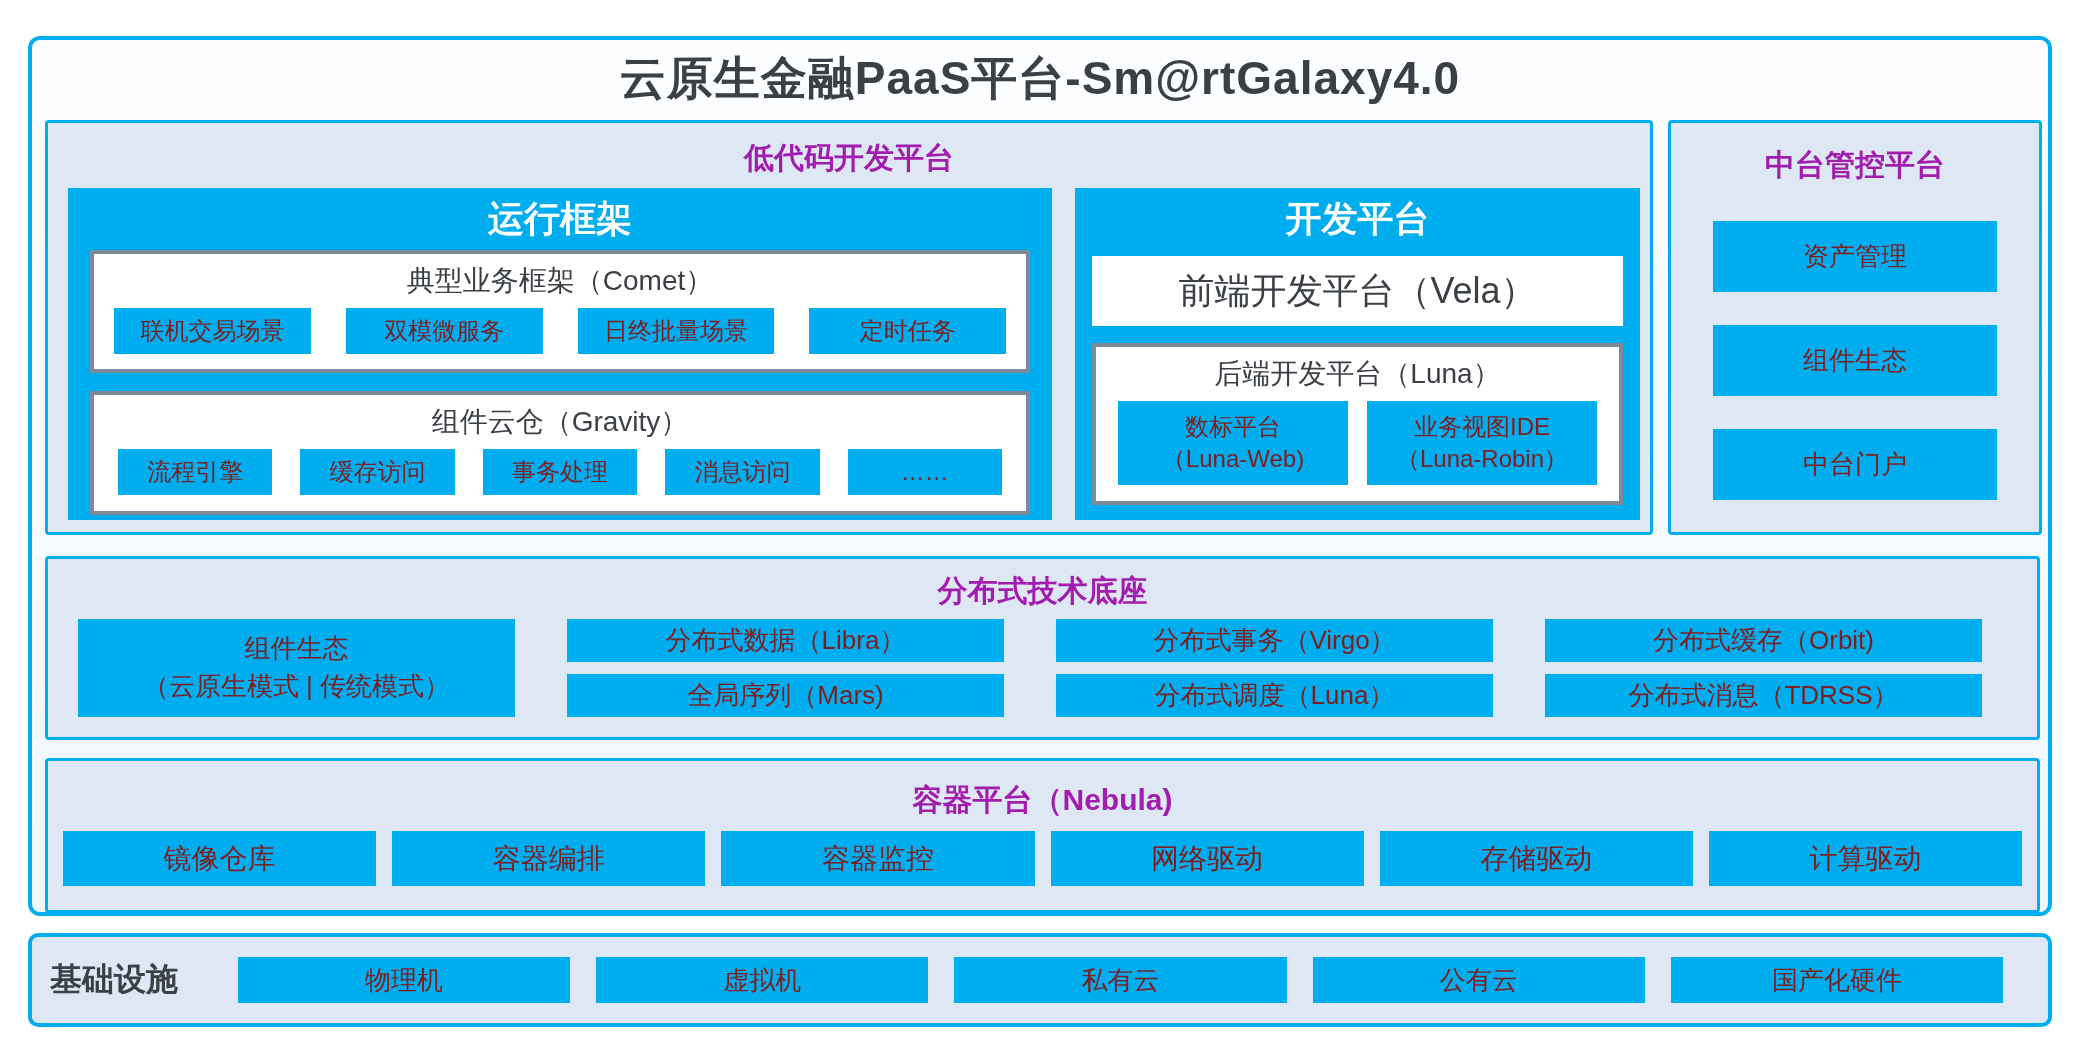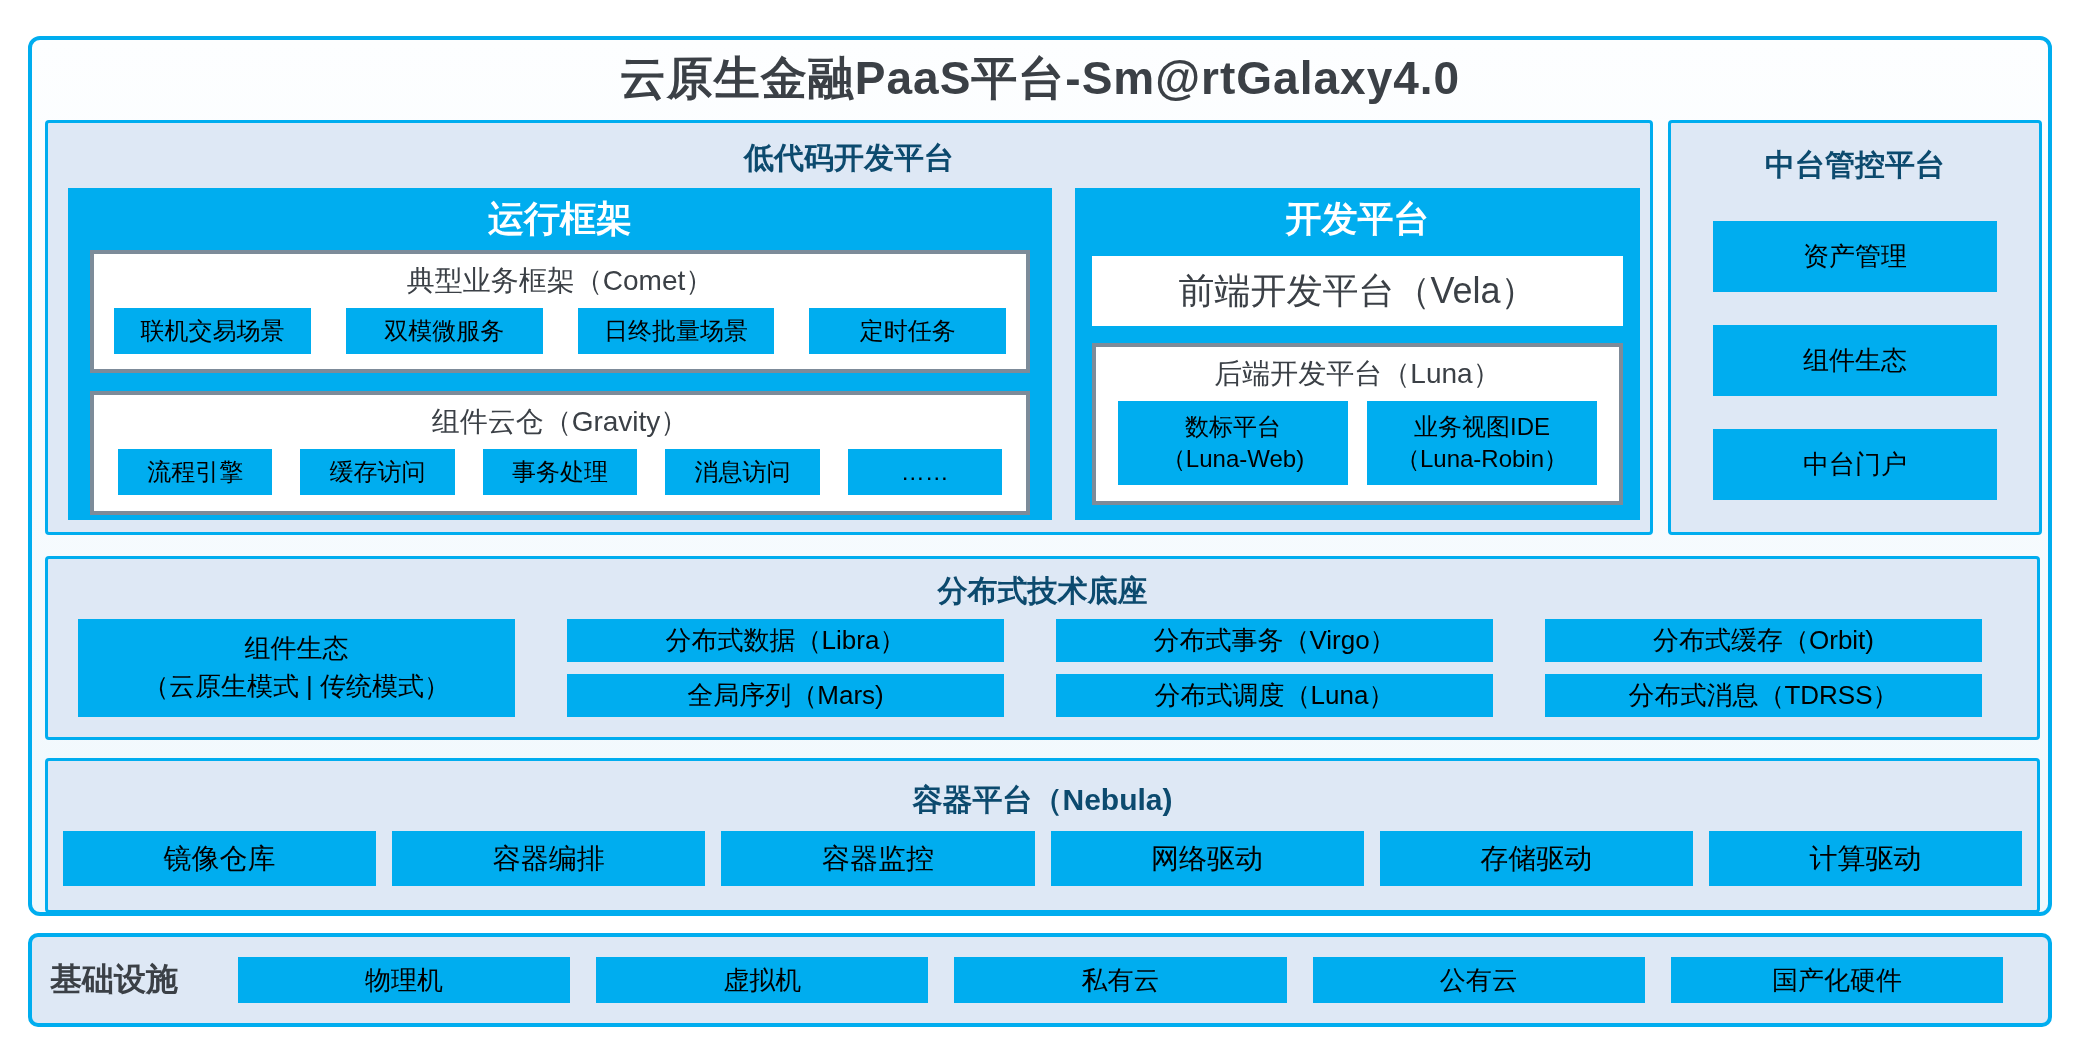--- a/index.html
+++ b/index.html
@@ -15,21 +15,21 @@
   }
   .main-title{
     height:78px;display:flex;align-items:center;justify-content:center;
     font-size:46px;font-weight:bold;color:#3b4046;letter-spacing:1px;
   }
   .panel{
     position:absolute;box-sizing:border-box;background:#dee8f5;
     border:3px solid #00ADEF;border-radius:4px;
   }
   .panel-header{
-    text-align:center;font-size:30px;font-weight:bold;color:#0c4a6e;
+    text-align:center;font-size:30px;font-weight:bold;color:#a21caf;
   }
   
   .lowcode{left:13px;top:80px;width:1608px;height:415px;}
   .lowcode .panel-header{height:65px;line-height:70px;}
   .lc-content{display:flex;height:332px;margin:0 10px 0 20px;gap:23px;}
   .bluebox{background:#00ADEF;display:flex;flex-direction:column;box-sizing:border-box;}
   .runtime{width:984px;}
   .devplat{flex:1;}
   .bluebox-h{
     height:62px;display:flex;align-items:center;justify-content:center;
@@ -38,21 +38,21 @@
   .whitebox{
     background:#ffffff;border:4px solid #7d8b99;box-sizing:border-box;
     margin:0 22px;display:flex;flex-direction:column;
   }
   .wb-title{
     text-align:center;font-size:28px;color:#3b4046;font-weight:500;
     padding:8px 0 8px;
   }
   .btn-row{display:flex;padding:0 20px 15px;gap:35px;}
   .btn{
-    background:#00ADEF;color:#000000;display:flex;align-items:center;
+    background:#00ADEF;color:#7f1d1d;display:flex;align-items:center;
     justify-content:center;text-align:left;font-size:24px;flex:1;height:46px;
   }
   .gravity{margin-top:18px;}
   .gravity .btn-row{gap:28px;padding:0 24px 16px;}
   
   .vela{
     background:#ffffff;margin:6px 17px 0;height:70px;display:flex;
     align-items:center;justify-content:center;font-size:36px;color:#3b4046;
   }
   .luna{margin:17px 17px 0;}

